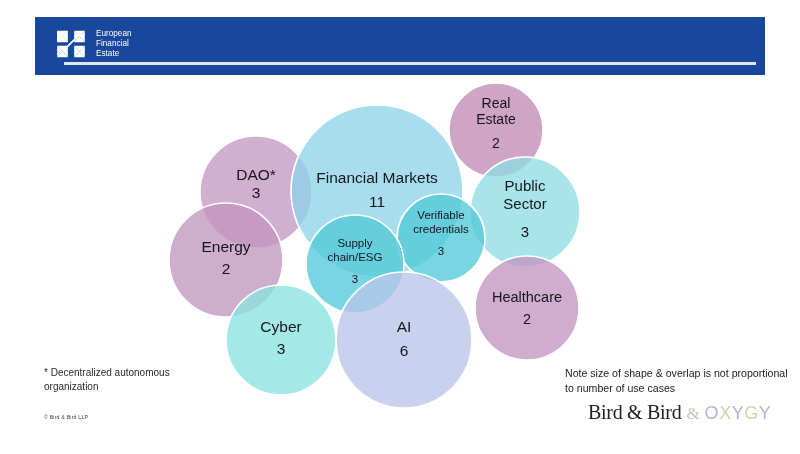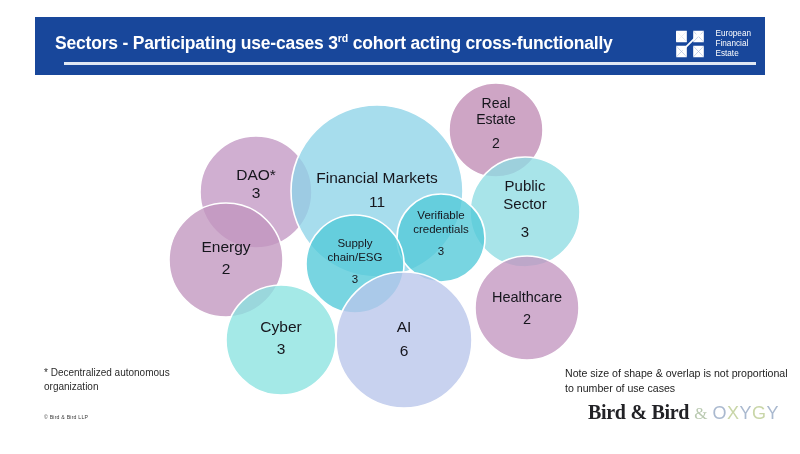--- a/index.html
+++ b/index.html
@@ -123,21 +123,21 @@
     left: 588px;
     top: 401px;
     display: flex;
     align-items: baseline;
     gap: 5px;
     white-space: nowrap;
   }
   #footer-bird {
     font-family: "Liberation Serif", serif;
     font-size: 20px;
-    font-weight: bold;
+    font-weight: normal;
     color: #222226;
     letter-spacing: -0.3px;
   }
   #footer-amp {
     font-family: "Liberation Serif", serif;
     font-size: 17px;
     color: #b9c9b0;
   }
   #footer-oxygy {
     font-family: "Liberation Sans", sans-serif;
@@ -146,23 +146,20 @@
     font-weight: normal;
   }
   #footer-oxygy .ox1 { color: #aab9cf; }
   #footer-oxygy .ox2 { color: #c9d6a8; }
   #footer-oxygy .ox3 { color: #aab9cf; }
 </style>
 </head>
 <body>
 
 <div id="header-bar">
-  <div id="header-title">
-    <span>Sectors - Participating use-cases 3</span><sup>rd</sup><span> cohort acting cross-functionally</span>
-  </div>
 
   <div id="brand-logo">
     <svg id="brand-mark" viewBox="0 0 34 30">
       <g fill="#ffffff">
         <path d="M2 2 L13 2 L7.5 7.5 L13 13 L2 13 L7.5 7.5 Z"></path>
         <path d="M2 2 L2 13 L7.5 7.5 Z" fill="#ffffff"></path>
         <path d="M1.5 1.5 h11.5 v11.5 h-11.5 z" fill="none"></path>
       </g>
       <g fill="#ffffff">
         <path d="M2.2 1.8 L12.8 1.8 L7.5 7.5 Z"></path>

